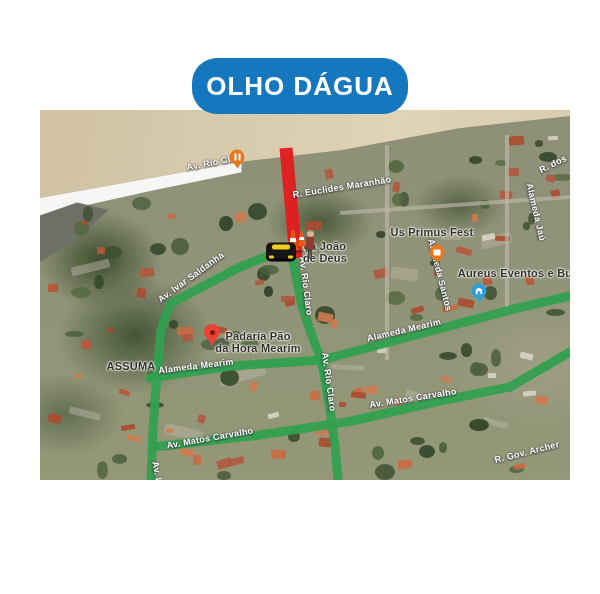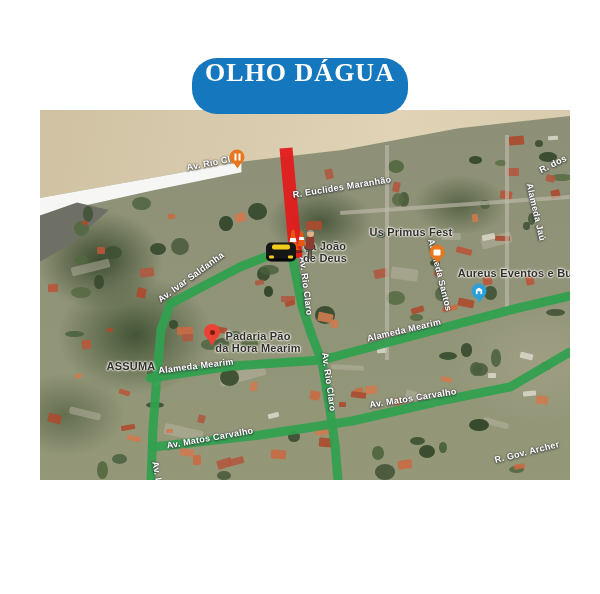--- a/index.html
+++ b/index.html
@@ -1,20 +1,20 @@
 <!DOCTYPE html>
 <html><head>
 <meta charset="utf-8">
 <style>
   html,body{margin:0;padding:0;background:#ffffff;width:600px;height:594px;
     font-family:"Liberation Sans",sans-serif;position:relative;overflow:hidden;}
 
   
   #banner{position:absolute;left:192px;top:58px;width:216px;height:56px;
-    border-radius:25px;display:flex;justify-content:center;z-index:6;font-family:Liberation Serif, serif;}
+    border-radius:25px;display:flex;align-items:center;justify-content:center;z-index:6;}
   #banner span{color:#fff;font-size:26px;font-weight:bold;letter-spacing:1px;}
 
   
   #map{position:absolute;left:40px;top:110px;width:530px;height:370px;overflow:hidden;
     background:#8d9077;z-index:1;}
   #urban{position:absolute;inset:0;
     background:
       radial-gradient(90px 70px at 60px 150px, rgba(56,72,44,.95), transparent 70%),
       radial-gradient(110px 85px at 95px 225px, rgba(60,78,48,.9), transparent 70%),
       radial-gradient(75px 50px at 280px 112px, rgba(58,74,46,.8), transparent 70%),
@@ -290,21 +290,21 @@
     </div>
     <div class="road-label" style="left: 170px; top: 328px; transform: translate(-50%, -50%) rotate(-10deg);">
       <div>Av. Matos Carvalho</div>
     </div>
     <div class="road-label" style="left: 487px; top: 342px; transform: translate(-50%, -50%) rotate(-14deg);">
       <div>R. Gov. Archer</div>
     </div>
     <div class="road-label" style="left: 117px; top: 361px; transform: translate(-50%, -50%) rotate(80deg);">
       <div>Av. I</div>
     </div>
-    <div class="place-label" style="left: 371px; top: 122px; transform: translate(-50%, -50%) rotate(0deg);">
+    <div class="place-label" style="left: 392px; top: 122px; transform: translate(-50%, -50%) rotate(0deg);">
       <div>Us Primus Fest</div>
     </div>
     <div class="place-label" style="left: 285px; top: 142px; transform: translate(-50%, -50%) rotate(0deg);">
       <div>ça João</div>
       <div>de Deus</div>
     </div>
     <div class="place-label" style="left: 475px; top: 163px; transform: translate(-50%, -50%) rotate(0deg);">
       <div>Aureus Eventos e Bu</div>
     </div>
     <div class="place-label" style="left: 218px; top: 232px; transform: translate(-50%, -50%) rotate(0deg);">

